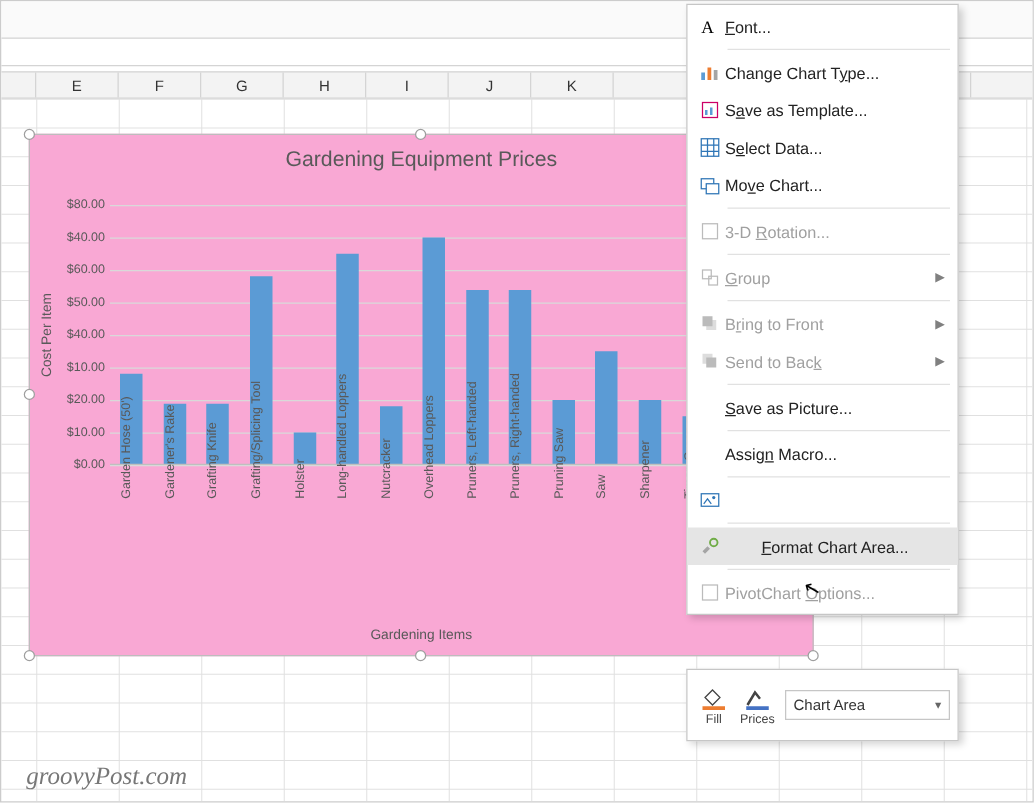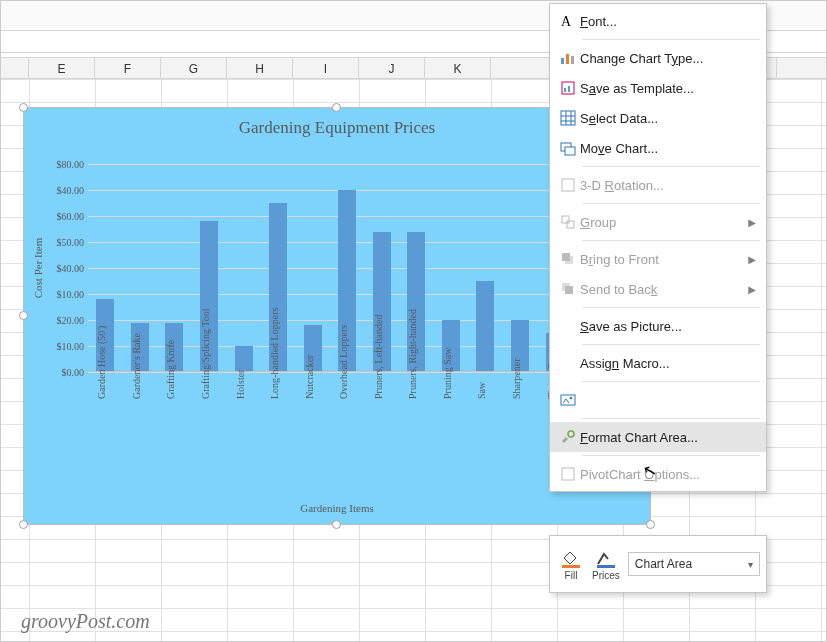--- a/index.html
+++ b/index.html
@@ -51,23 +51,22 @@
     position: absolute; top:0; left:0; right:0; height:30px;
     background:#fafafa; border-bottom:1px solid #d4d4d4;
   }
   
   .chart-container {
     position: absolute;
     top: 106px;
     left: 22px;
     width: 628px;
     height: 418px;
-    background: #7dd3fc;
+    background: #f9a8d4;
     border: 1px solid #bdbdbd;
-    font-family: Liberation Serif, serif;
   }
   .sel-handle {
     position: absolute; width: 9px; height: 9px;
     background: #fff; border: 1px solid #9e9e9e; border-radius: 50%;
   }
   .sh-tl { top:-5px; left:-5px; } .sh-tr { top:-5px; right:-5px; }
   .sh-bl { bottom:-5px; left:-5px; } .sh-br { bottom:-5px; right:-5px; }
   .sh-t { top:-5px; left:50%; margin-left:-5px; }
   .sh-b { bottom:-5px; left:50%; margin-left:-5px; }
   .sh-l { left:-5px; top:50%; margin-top:-5px; }
@@ -119,21 +118,21 @@
     background:#fff; border:1px solid #c6c6c6;
     box-shadow: 3px 3px 6px rgba(0,0,0,0.18);
     font-size:13px; color:#222;
     padding: 2px 0;
   }
   .menu-item {
     display:flex; align-items:center;
     height:30px; padding:0 10px 0 6px;
     position:relative;
   }
-  .menu-item.hover { background:#e5e5e5; }
+  .menu-item.hover { background:#e5e5e5;text-align:center; }
   .menu-item.disabled { color:#a0a0a0; }
   .menu-item .mi-icon { width:24px; display:flex; align-items:center; justify-content:center; }
   .menu-item .mi-label { flex:1; }
   .menu-item .mi-label u { text-decoration: underline; }
   .menu-item .mi-arrow { font-size:10px; color:#808080; }
   .menu-sep { height:1px; background:#e1e1e1; margin:3px 6px 3px 32px; }
   .cursor {
     position:absolute; left:642px; top:460px; font-size:16px; color:#000;
     transform: rotate(-15deg);
     pointer-events:none;

